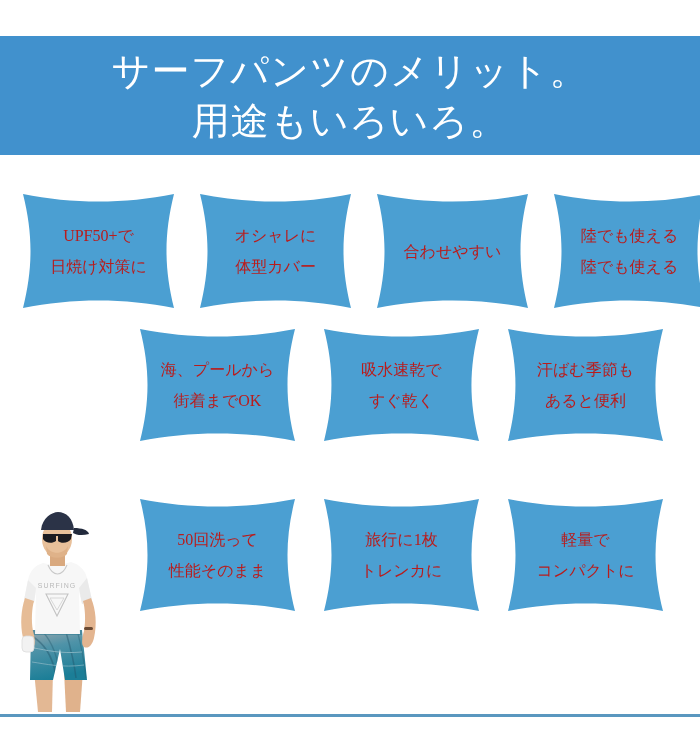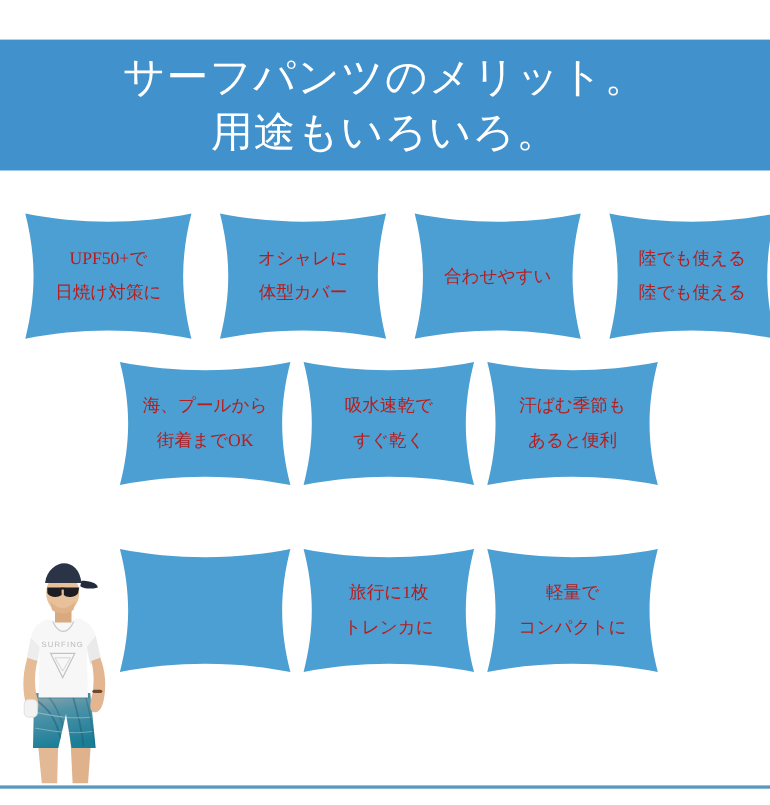--- a/index.html
+++ b/index.html
@@ -51,21 +51,23 @@
     box-sizing: border-box;
   }
   .badge-row.row-1 {
     padding-left: 17px;
     column-gap: 14px;
     height: 135px;
   }
   .badge-row.row-2,
   .badge-row.row-3 {
     padding-left: 103px;
+    column-gap: 17px;
     height: 170px;
+    justify-content: center;
   }
 
   .badge {
     position: relative;
     width: 163px;
     height: 122px;
     flex: 0 0 auto;
     display: flex;
     flex-direction: column;
     align-items: center;
@@ -195,20 +197,24 @@
         <span class="tl">あると便利</span>
       </div>
     </div>
   </div>
 
   <div class="badge-row row-3">
     <div class="badge">
       <svg class="badge-shape" viewBox="0 0 167 120" preserveAspectRatio="none">
         <path d="M6,4 C56,14 111,14 161,4 C151,43 151,77 161,116 C111,106 56,106 6,116 C16,77 16,43 6,4 Z" fill="#4b9fd2"></path>
       </svg>
+      <div class="badge-text">
+        <span class="tl">50回洗って</span>
+        <span class="tl">性能そのまま</span>
+      </div>
     </div>
     <div class="badge">
       <svg class="badge-shape" viewBox="0 0 167 120" preserveAspectRatio="none">
         <path d="M6,4 C56,14 111,14 161,4 C151,43 151,77 161,116 C111,106 56,106 6,116 C16,77 16,43 6,4 Z" fill="#4b9fd2"></path>
       </svg>
       <div class="badge-text">
         <span class="tl">旅行に1枚</span>
         <span class="tl">トレンカに</span>
       </div>
     </div>

